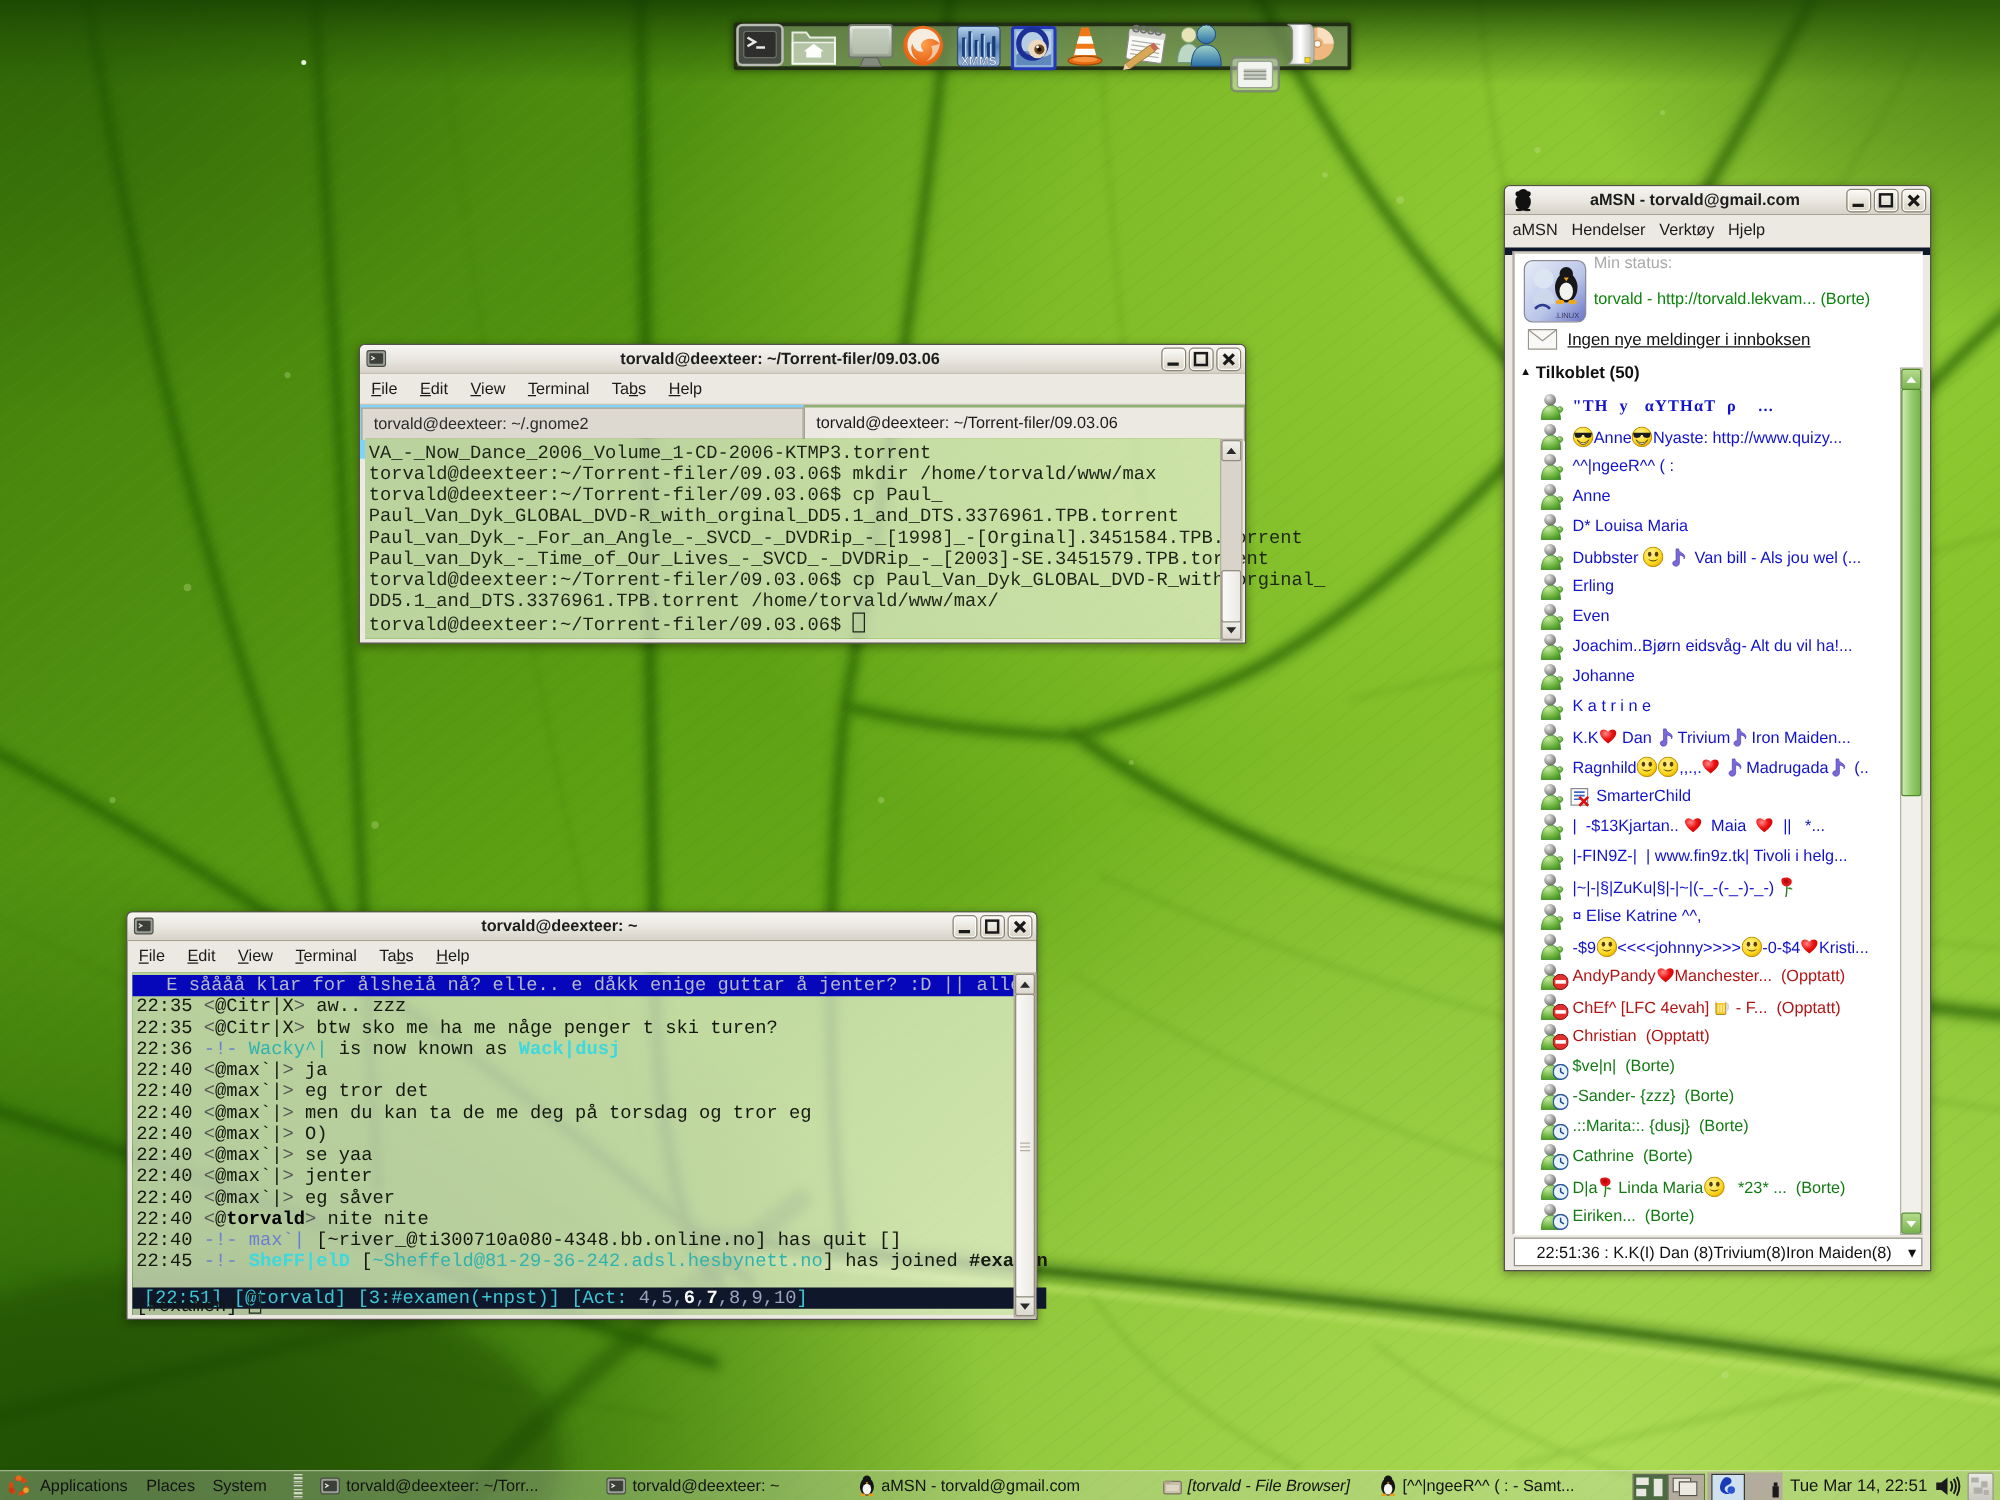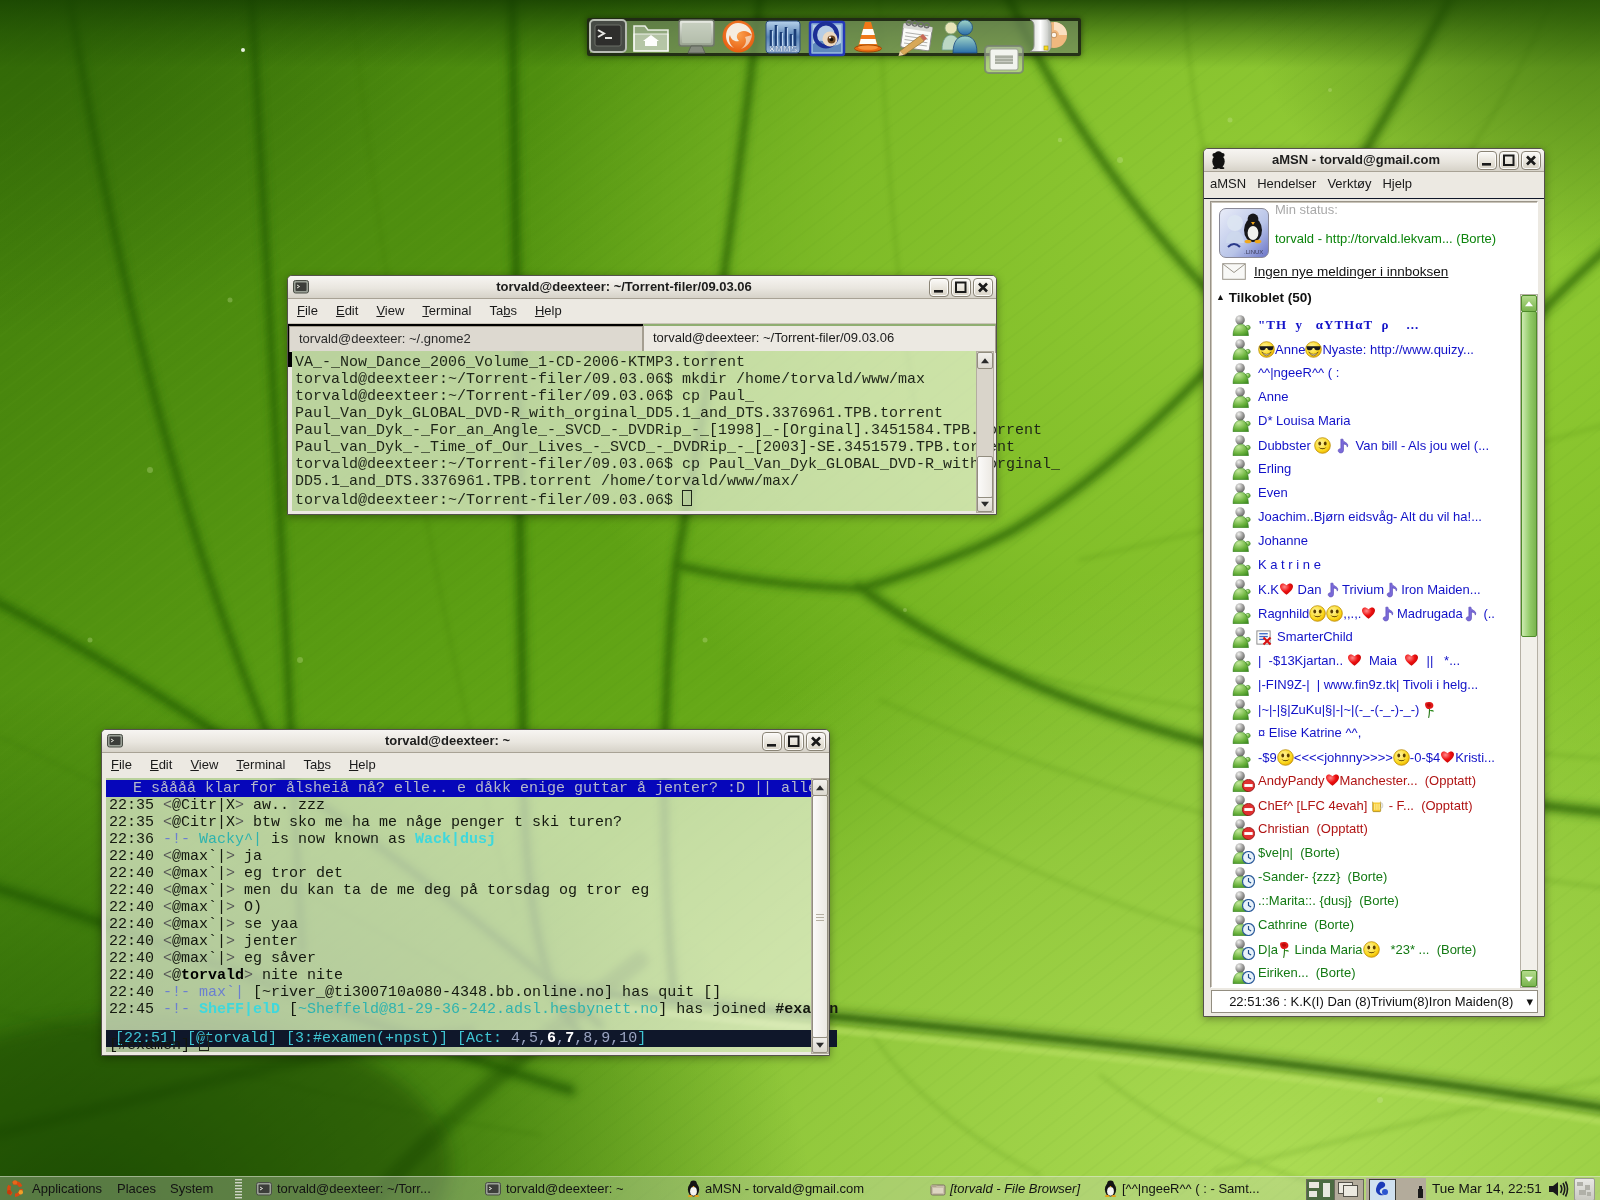--- a/index.html
+++ b/index.html
@@ -421,21 +421,21 @@
           </svg></div>
         <div class="wbtn"><svg width="18" height="17">
             <rect x="4" y="3.5" width="9.5" height="9.5" fill="none" stroke="#1a1a1a" stroke-width="2"></rect>
           </svg></div>
         <div class="wbtn"><svg width="18" height="17">
             <path d="M 5,4.5 L 13,12.5 M 13,4.5 L 5,12.5" stroke="#1a1a1a" stroke-width="2.6"></path>
           </svg></div>
       </div>
  </div>
  <div class="menubar" style="top:23px;border-bottom:1px solid #c9c4b8;"><span><u>F</u>ile</span><span><u>E</u>dit</span><span><u>V</u>iew</span><span><u>T</u>erminal</span><span>Ta<u>b</u>s</span><span><u>H</u>elp</span></div>
- <div class="abs" id="tabbar" style="left:0px;top:48px;width:706px;height:43px;background:#000000;">
+ <div class="abs" id="tabbar" style="left:0px;top:48px;width:706px;height:43px;background:#7dd3fc;">
    <div class="abs" style="left:1px;top:2px;width:352px;height:25px;background:#ddd9d0;border:1px solid #a49e90;border-bottom:none;font-size:13px;padding-top:0px;">
         <div style="margin:4px 0 0 9px;color:#2a2a2a;">torvald@deexteer: ~/.gnome2</div>
       </div>
    <div class="abs" style="left:355px;top:0px;width:351px;height:27px;background:#ece9e2;border:1px solid #a49e90;border-bottom:none;border-top:2px solid #8fae71;">
         <div style="margin:4px 0 0 9px;font-size:13px;color:#1a1a1a;">torvald@deexteer: ~/Torrent-filer/09.03.06</div>
       </div>
  </div>
  <div class="termbg" style="left:4px;top:75px;width:684px;height:160px;">
   <svg width="1600" height="1200" style="position:absolute;left:-292px;top:-351px">
         <use href="#wallg"></use>
@@ -532,21 +532,21 @@
             <rect x="4" y="11" width="9" height="2.6" fill="#1a1a1a"></rect>
           </svg></div>
         <div class="wbtn"><svg width="18" height="17">
             <rect x="4" y="3.5" width="9.5" height="9.5" fill="none" stroke="#1a1a1a" stroke-width="2"></rect>
           </svg></div>
         <div class="wbtn"><svg width="18" height="17">
             <path d="M 5,4.5 L 13,12.5 M 13,4.5 L 5,12.5" stroke="#1a1a1a" stroke-width="2.6"></path>
           </svg></div>
       </div>
  </div>
- <div class="menubar" style="top:23px;height:26px;border-bottom:1px solid #0f172a;"><span style="padding:4px 5px 0 6px;">aMSN</span><span style="padding:4px 5px 0 6px;">Hendelser</span><span style="padding:4px 5px 0 6px;">Verktøy</span><span style="padding:4px 5px 0 6px;">Hjelp</span></div>
+ <div class="menubar" style="top:23px;height:26px;border-bottom:6px solid #0f172a;"><span style="padding:4px 5px 0 6px;">aMSN</span><span style="padding:4px 5px 0 6px;">Hendelser</span><span style="padding:4px 5px 0 6px;">Verktøy</span><span style="padding:4px 5px 0 6px;">Hjelp</span></div>
  <div class="abs" id="amsnbody" style="left:6px;top:52px;width:326px;height:785px;background:#fff;border:1px solid #9a9488;border-right-color:#fff;border-bottom-color:#fff;box-shadow:1px 1px 0 #c8c3b8 inset;">
 
   <div class="abs" style="left:8px;top:6px;width:48px;height:48px;border-radius:7px;background:linear-gradient(135deg,#e8ecf8,#b8c4e8 60%,#6a74c8);border:1px solid #8a8a98;overflow:hidden;">
     <svg width="48" height="48" viewBox="0 0 48 48">
       <ellipse cx="15" cy="14" rx="8" ry="8" fill="#dde6f2" opacity="0.9"></ellipse>
       <path d="M 6,34 C 6,26 10,22 15,22 C 20,22 24,26 24,34 Z" fill="#cdd8ec" opacity="0.9"></path>
       <g transform="translate(22,4)">
             <ellipse cx="11" cy="17" rx="9" ry="12" fill="#17171a"></ellipse>
             <circle cx="11" cy="6" r="5.4" fill="#17171a"></circle>
             <ellipse cx="11" cy="20" rx="5.4" ry="7" fill="#f2f2ee"></ellipse>

